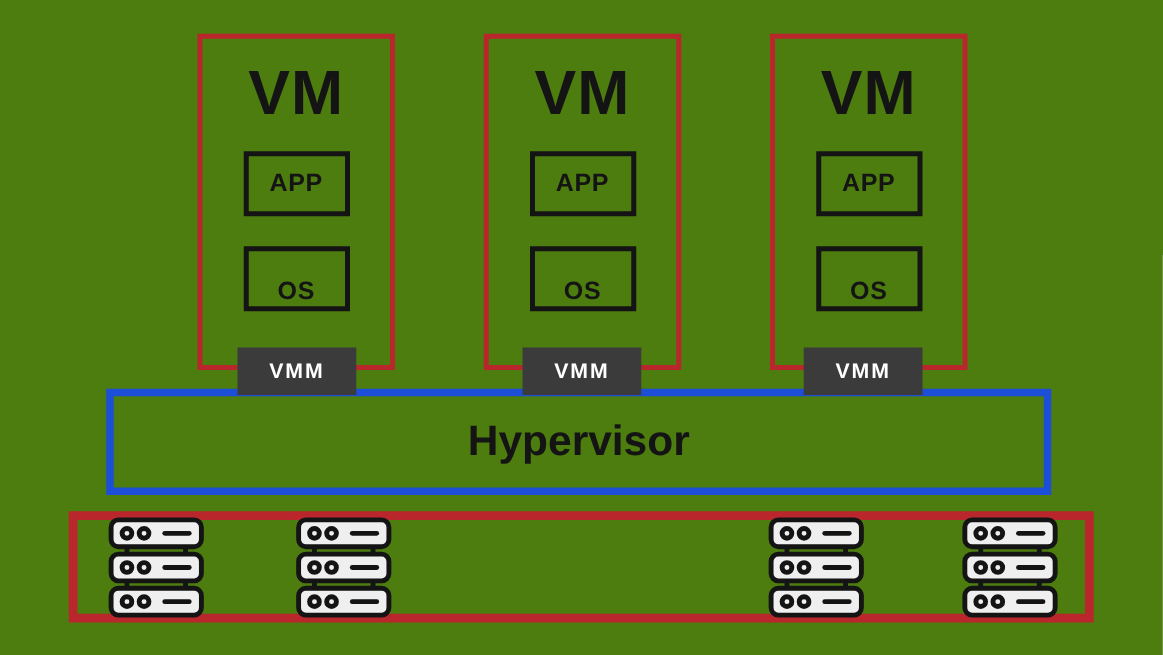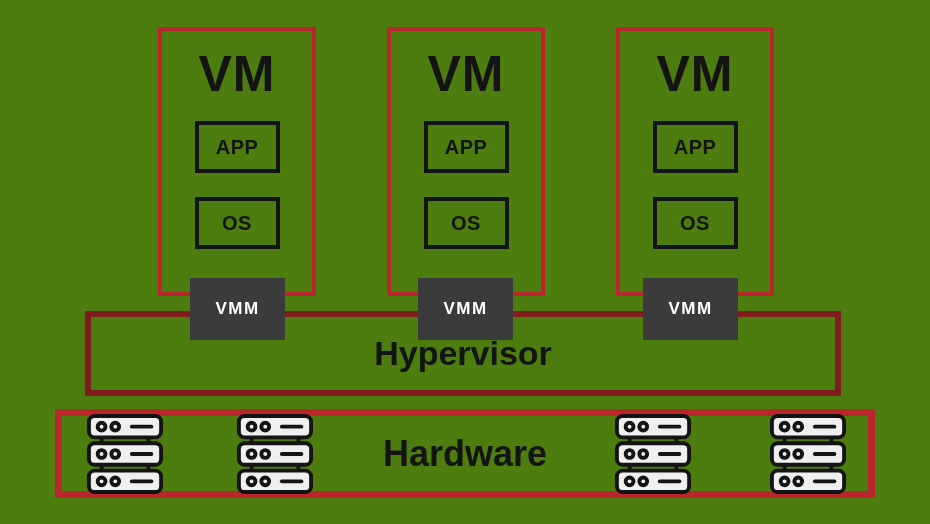--- a/index.html
+++ b/index.html
@@ -42,48 +42,48 @@
     margin: 0 auto;
     display: flex;
     align-items: center;
     justify-content: center;
     font-size: 20px;
     font-weight: 700;
     color: #141414;
     letter-spacing: 0.5px;
   }
   .app-box { margin-top: 19px; }
-  .os-box  { margin-top: 24px; }
+  .os-box  { margin-top: 24px; align-items: flex-end; }
   
   .vmm-tab {
     position: absolute;
     top: 278px;
     width: 95px;
-    height: 62px;
+    height: 38px;
     background: #3b3b3b;
     color: #ffffff;
     display: flex;
     align-items: center;
     justify-content: center;
     font-size: 17px;
     font-weight: 700;
     letter-spacing: 1.5px;
     z-index: 5;
   }
   .vmm-1 { left: 190px; }
   .vmm-2 { left: 418px; }
   .vmm-3 { left: 643px; }
   
   .hypervisor-box {
     position: absolute;
     left: 85px;
     top: 311px;
     width: 744px;            
     height: 73px;
-    border: 6px solid #7f1d1d;
+    border: 6px solid #1d4ed8;
     display: flex;
     align-items: center;
     justify-content: center;
     z-index: 2;
   }
   .hypervisor-label {
     font-size: 34px;
     font-weight: 700;
     color: #141414;
   }
@@ -200,21 +200,20 @@
         <circle cx="30" cy="14" r="4"></circle>
         <line x1="47" y1="14" x2="67" y2="14"></line>
       <circle cx="16" cy="42" r="4"></circle>
         <circle cx="30" cy="42" r="4"></circle>
         <line x1="47" y1="42" x2="67" y2="42"></line>
       <circle cx="16" cy="70" r="4"></circle>
         <circle cx="30" cy="70" r="4"></circle>
         <line x1="47" y1="70" x2="67" y2="70"></line>
     </svg>
 
-    <div class="hardware-label">Hardware</div>
 
     <svg class="server-icon server-3" viewBox="0 0 80 84" fill="none" stroke="#141414" stroke-width="4" stroke-linecap="round">
       <line x1="16" y1="22" x2="16" y2="34"></line>
         <line x1="64" y1="22" x2="64" y2="34"></line>
       <line x1="16" y1="50" x2="16" y2="62"></line>
         <line x1="64" y1="50" x2="64" y2="62"></line>
       <rect x="3" y="3" width="74" height="22" rx="6" fill="#efefef"></rect>
       <rect x="3" y="31" width="74" height="22" rx="6" fill="#efefef"></rect>
       <rect x="3" y="59" width="74" height="22" rx="6" fill="#efefef"></rect>
       <circle cx="16" cy="14" r="4"></circle>

